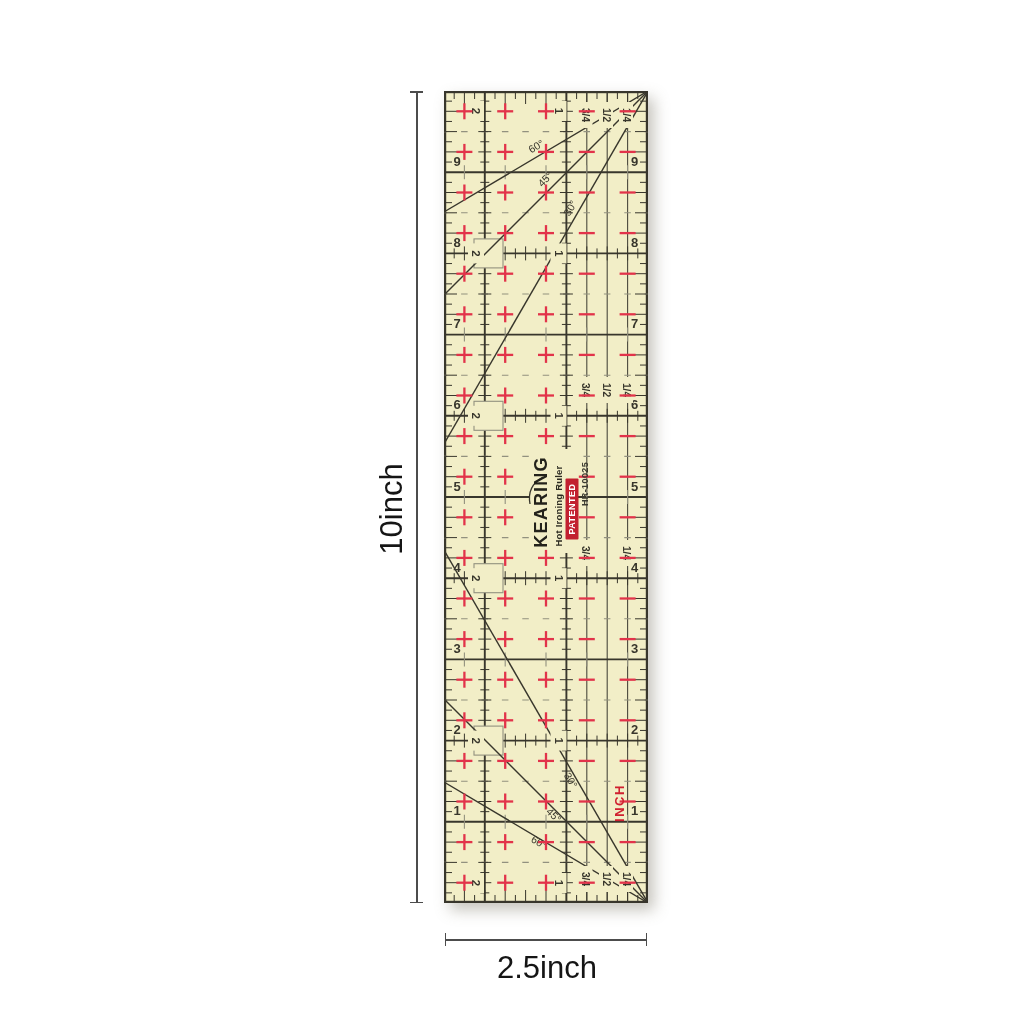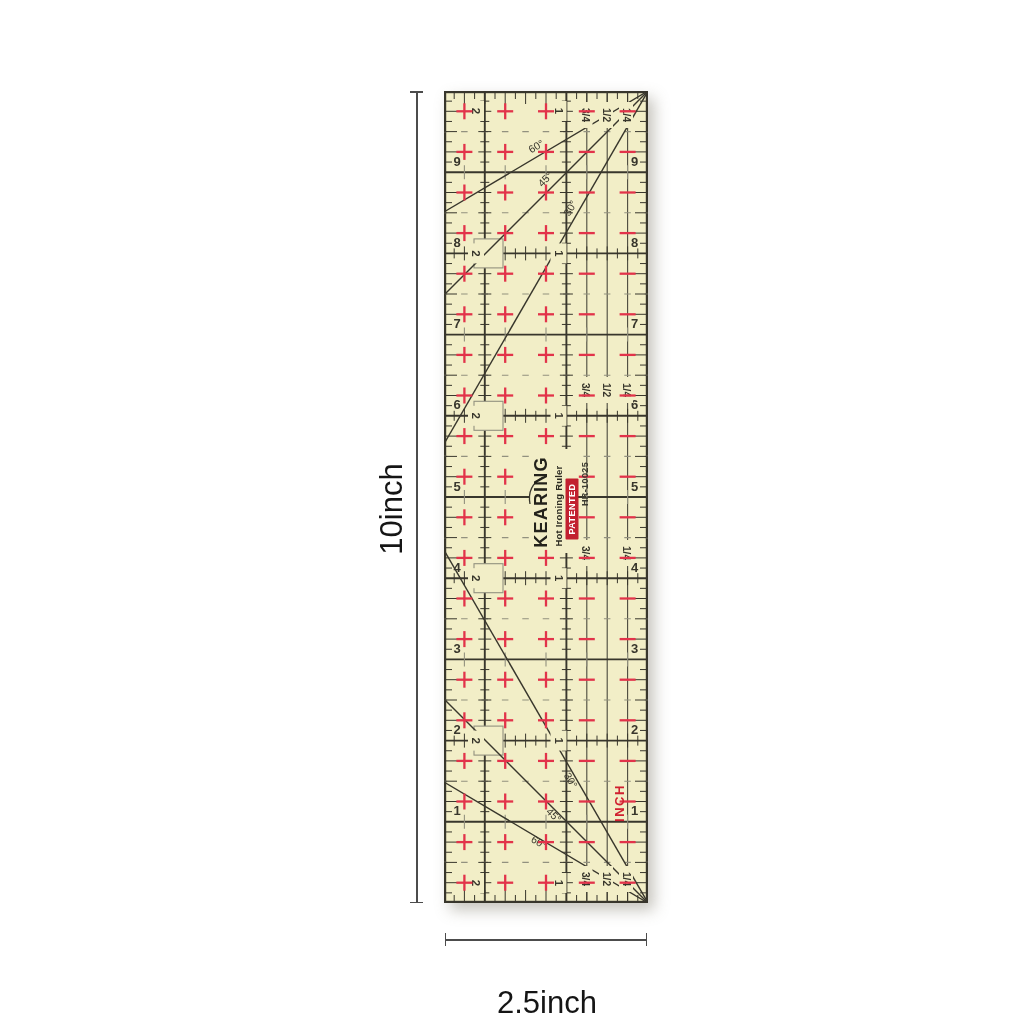--- a/index.html
+++ b/index.html
@@ -9,21 +9,21 @@
   .dim{position:absolute;background:#4c4c4c;}
   .dim-line-v{left:416px;top:92px;width:1.6px;height:811px;}
   .dim-cap-top{left:410px;top:91px;width:13px;height:1.6px;}
   .dim-cap-bot{left:410px;top:901.5px;width:13px;height:1.6px;}
   .dim-line-h{left:445px;top:939px;width:202px;height:1.6px;}
   .dim-cap-left{left:444.5px;top:933px;width:1.6px;height:13px;}
   .dim-cap-right{left:645.5px;top:933px;width:1.6px;height:13px;}
   .dim-label{position:absolute;color:#151515;font-size:31px;font-weight:400;
              white-space:nowrap;line-height:1;}
   .dim-label-v{left:391px;top:509px;transform:translate(-50%,-50%) rotate(-90deg);}
-  .dim-label-h{left:547px;top:1002px;transform:translate(-50%,-50%);}
+  .dim-label-h{left:547px;top:967px;transform:translate(-50%,-50%);}
   
   .ruler{position:absolute;left:444px;top:91px;width:204px;height:812px;
          box-shadow:6px 7px 14px rgba(105,100,82,0.38);}
   .ruler svg{position:absolute;left:0;top:0;font-family:"Liberation Sans",sans-serif;}
   .ov{position:absolute;transform:translate(-50%,-50%) rotate(-90deg);
       white-space:nowrap;line-height:1;}
   .brand{left:97px;top:411px;font-size:18px;font-weight:800;letter-spacing:1.2px;color:#23221b;}
   .product{left:114.5px;top:415px;font-size:9.5px;font-weight:700;letter-spacing:.2px;color:#2c2b22;}
   .badge{left:127.5px;top:418px;font-size:9px;font-weight:700;letter-spacing:.5px;
          color:#ffffff;padding:2px 5px;border-radius:1px;}

